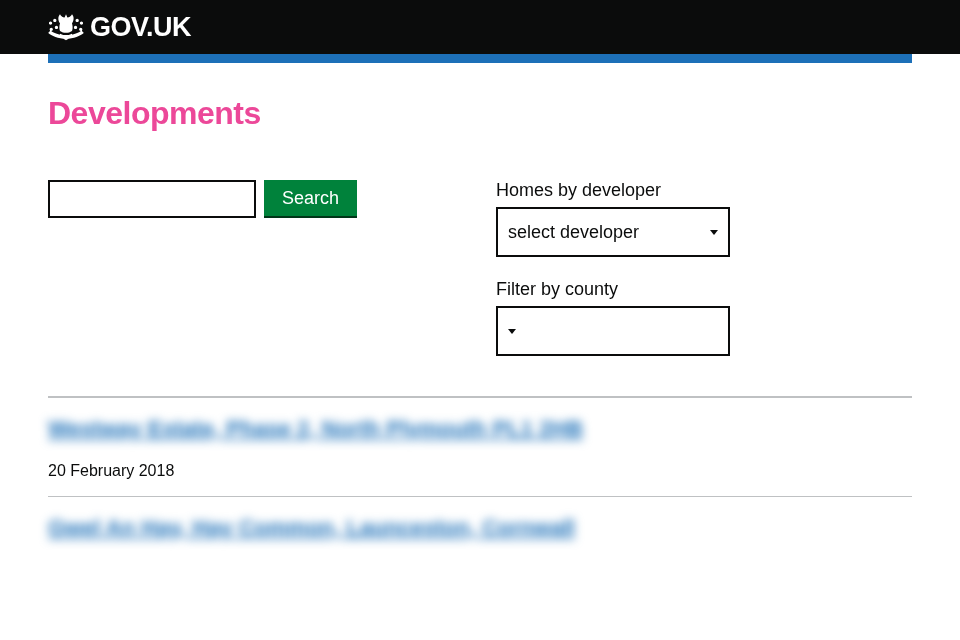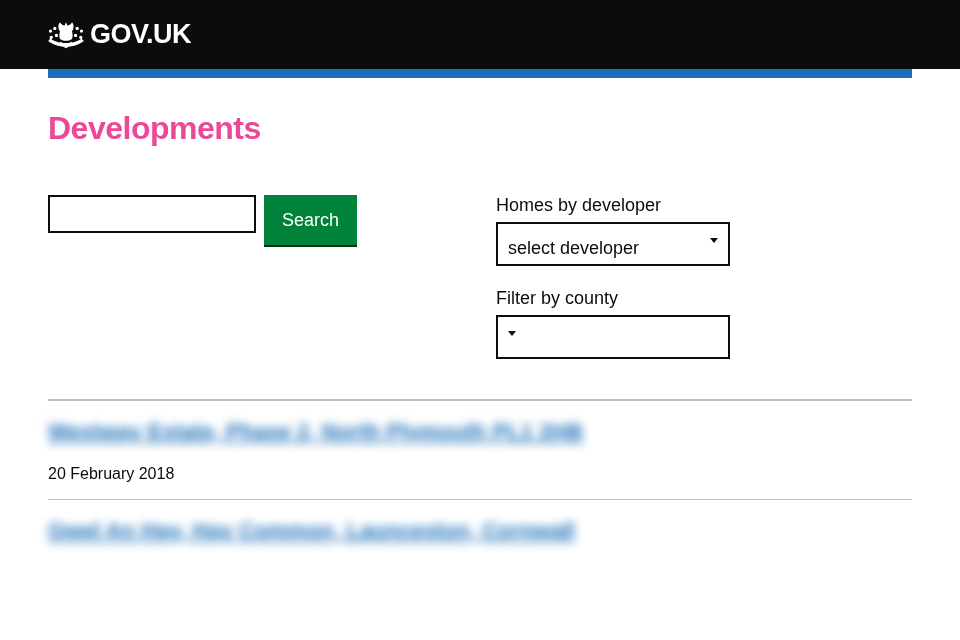--- a/index.html
+++ b/index.html
@@ -5,21 +5,21 @@
     * { box-sizing: border-box; margin: 0; padding: 0; }
     body {
       font-family: "Helvetica Neue", Arial, sans-serif;
       background: #fff;
       width: 960px;
       height: 640px;
       overflow: hidden;
     }
     .header {
       background: #0b0c0c;
-      height: 69px;
+      height: 54px;
       display: flex;
       align-items: center;
       padding: 0 48px;
     }
     .crown-logo {
       display: flex;
       align-items: center;
       gap: 6px;
     }
     .crown-svg { width: 36px; height: 30px; }
@@ -61,33 +61,34 @@
       width: 208px;
       height: 38px;
       border: 2px solid #0b0c0c;
       padding: 0 8px;
       font-size: 18px;
     }
     .btn-search {
       background: #00823b;
       color: #fff;
       border: none;
-      height: 50px;
+      height: 36px;
       padding: 0 18px;
       font-size: 18px;
       cursor: pointer;
       box-shadow: 0 2px 0 #003618;
     }
     .select-wrap {
       position: relative;
       width: 234px;
-      height: 44px;
+      height: 50px;
       border: 2px solid #0b0c0c;
       display: flex;
-      padding: 14px 10px;
+      align-items: center;
+      padding: 8px 10px;
       cursor: pointer;
       background: #fff;
     }
     .select-val { font-size: 18px; color: #0b0c0c; flex: 1; }
     .select-caret {
       width: 0; height: 0;
       border-left: 4px solid transparent;
       border-right: 4px solid transparent;
       border-top: 5px solid #0b0c0c;
     }

